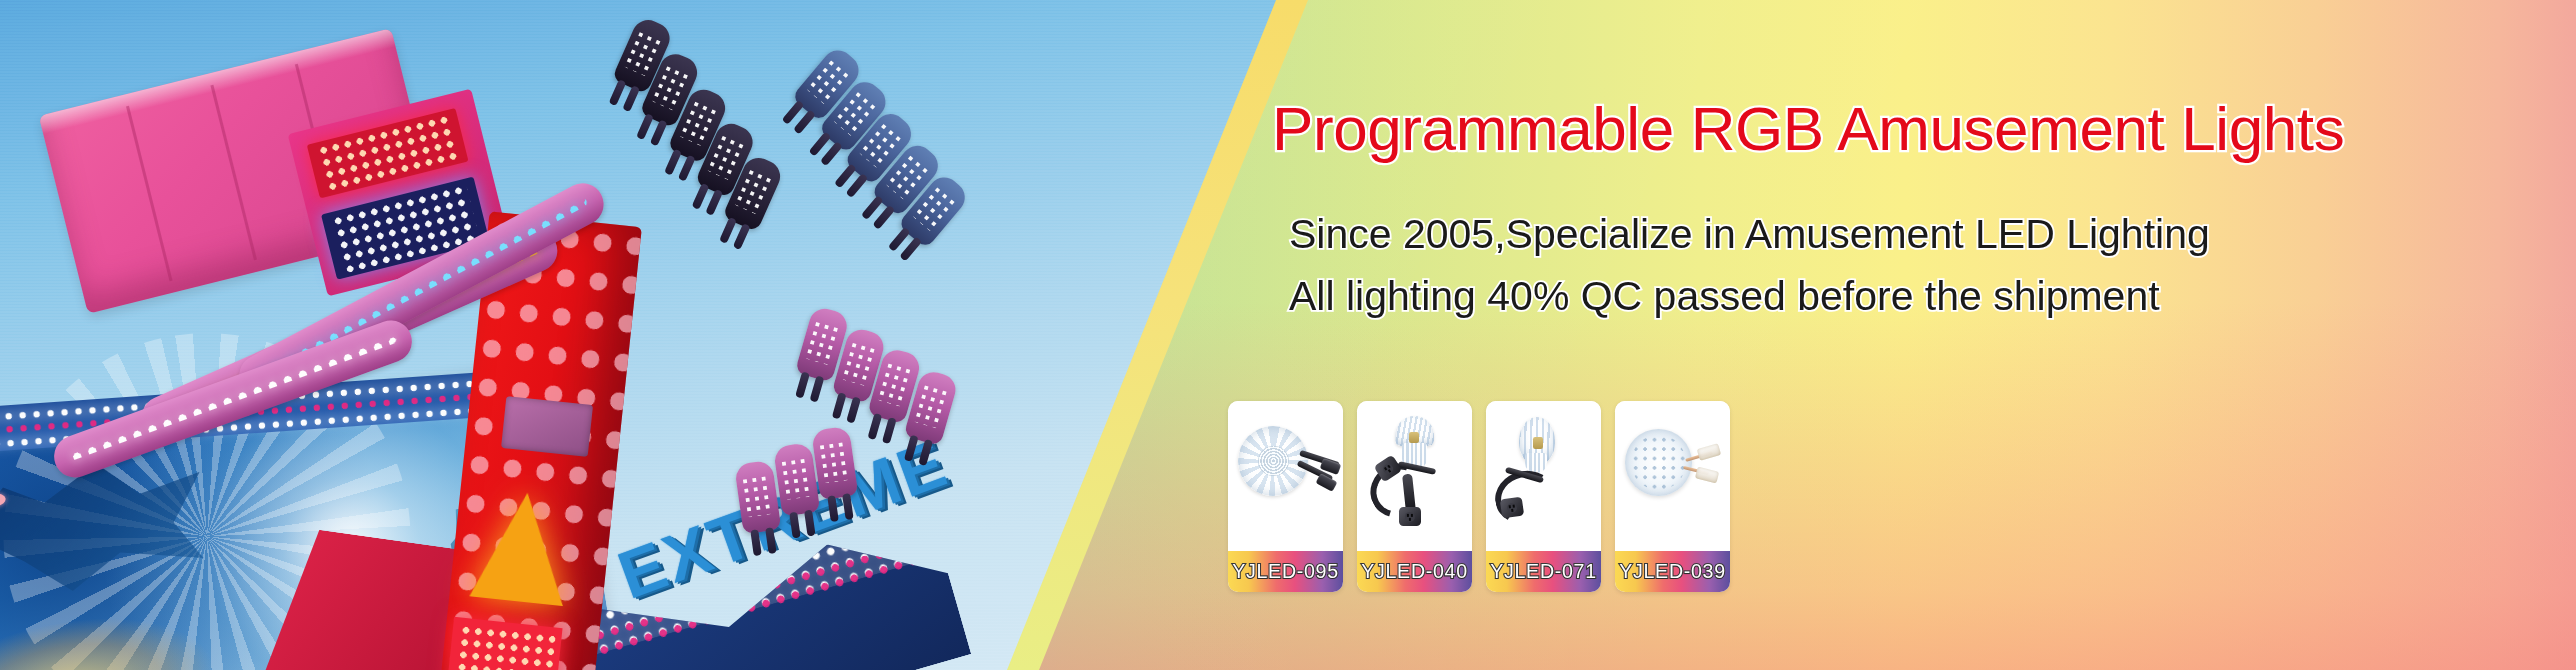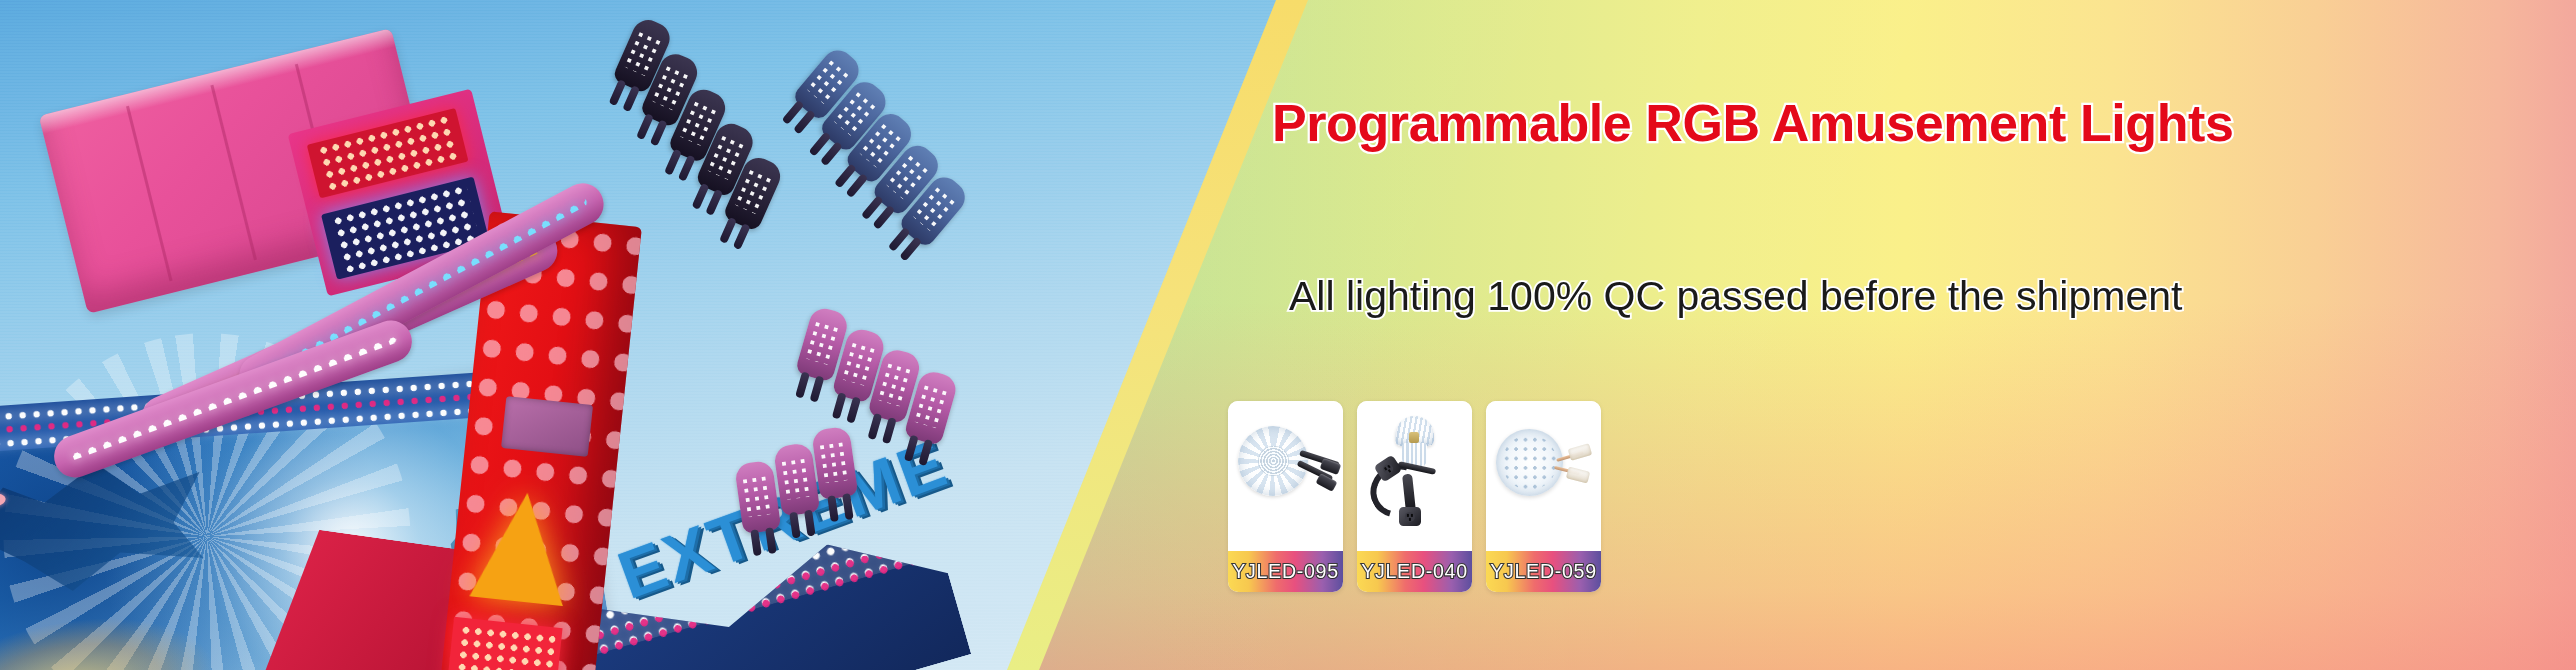--- a/index.html
+++ b/index.html
@@ -259,21 +259,21 @@
     background:linear-gradient(120deg,#e0244a,#b01030);
     clip-path:polygon(20% 0, 100% 0, 100% 100%, 0 100%);
   }
 
   
   .content{
     position:absolute; left:1228px; top:0; right:0; height:100%;
   }
   .headline{
     position:absolute; left:44px; top:93px;
-    font-size:52px; font-weight:bold; letter-spacing:-0.4px;
+    font-size:62px; font-weight:normal; letter-spacing:-0.4px;
     color:#e4091a; white-space:nowrap;
     -webkit-text-stroke:4.4px #ffffff;
     paint-order:stroke fill;
     text-shadow:0 0 2.2px rgba(255,255,255,.9);
   }
   .subline{
     position:absolute; left:61px;
     font-size:41px; font-weight:normal; color:#1a1a1a;
     white-space:nowrap;
     -webkit-text-stroke:3.6px #ffffff;
@@ -566,22 +566,23 @@
           <div class="bulbs"></div>
           <div class="legs"></div>
         </div>
     </div>
   </div>
 
   <div class="content">
 
     <div class="headline">Programmable RGB Amusement Lights</div>
 
-
-    <div class="subline sub2">All lighting 100% QC passed before the shipment</div>
+    <div class="subline sub1">Since 2005,Specialize in Amusement LED Lighting</div>
+
+    <div class="subline sub2">All lighting 40% QC passed before the shipment</div>
 
     <div class="cards">
 
       <div class="card">
         <div class="card-img">
           <div class="prod" style="width:115px;height:150px;">
             <div class="p056-disc"></div>
             <div class="cable" style="left:71px;top:55px;width:41px;transform:rotate(18deg);"></div>
             <div class="cable" style="left:68px;top:67px;width:38px;transform:rotate(26deg);"></div>
             <div class="plug" style="left:93px;top:60px;transform:rotate(20deg);"></div>
@@ -604,33 +605,48 @@
             <div class="cable" style="left:47px;top:73px;width:10.2px;height:38px;border-radius:4.4px;transform:rotate(-6deg);"></div>
             <div class="plug3" style="left:20.4px;top:58px;transform:rotate(-34deg);"></div>
             <div class="plug3" style="left:42px;top:106px;"></div>
           </div>
         </div>
         <div class="card-label">
           <span>YJLED-040</span>
         </div>
       </div>
 
+      <div class="card">
+        <div class="card-img">
+          <div class="prod" style="width:115px;height:150px;">
+            <div class="egg" style="left:33px;top:16px;"></div>
+            <div class="bulb-core" style="left:47px;top:36px;"></div>
+            <div class="bulb-neck" style="left:39px;top:52px;width:22px;height:20.4px;"></div>
+            <div class="loop" style="left:8.7px;top:70px;width:49px;height:41px;transform:rotate(-12deg);"></div>
+            <div class="cable" style="left:19px;top:71px;width:39px;transform:rotate(16deg);"></div>
+            <div class="plug3" style="left:14.5px;top:97px;transform:rotate(-8deg);"></div>
+          </div>
+        </div>
+        <div class="card-label">
+          <span>YJLED-071</span>
+        </div>
+      </div>
 
       <div class="card">
         <div class="card-img">
           <div class="prod" style="width:115px;height:150px;">
             <div class="cluster" style="left:10.2px;top:28px;width:67px;height:67px;"></div>
             <div class="clear-wire" style="left:70px;top:54px;width:28px;transform:rotate(-16deg);"></div>
             <div class="clear-wire" style="left:68px;top:68px;width:26px;transform:rotate(14deg);"></div>
             <div class="clear-plug" style="left:83px;top:45px;width:22px;transform:rotate(-16deg);"></div>
             <div class="clear-plug" style="left:81px;top:68px;width:22px;transform:rotate(14deg);"></div>
           </div>
         </div>
         <div class="card-label">
-          <span>YJLED-059</span>
+          <span>YJLED-039</span>
         </div>
       </div>
 
 
     </div>
   </div>
 </div>
 
 
 </body></html>

